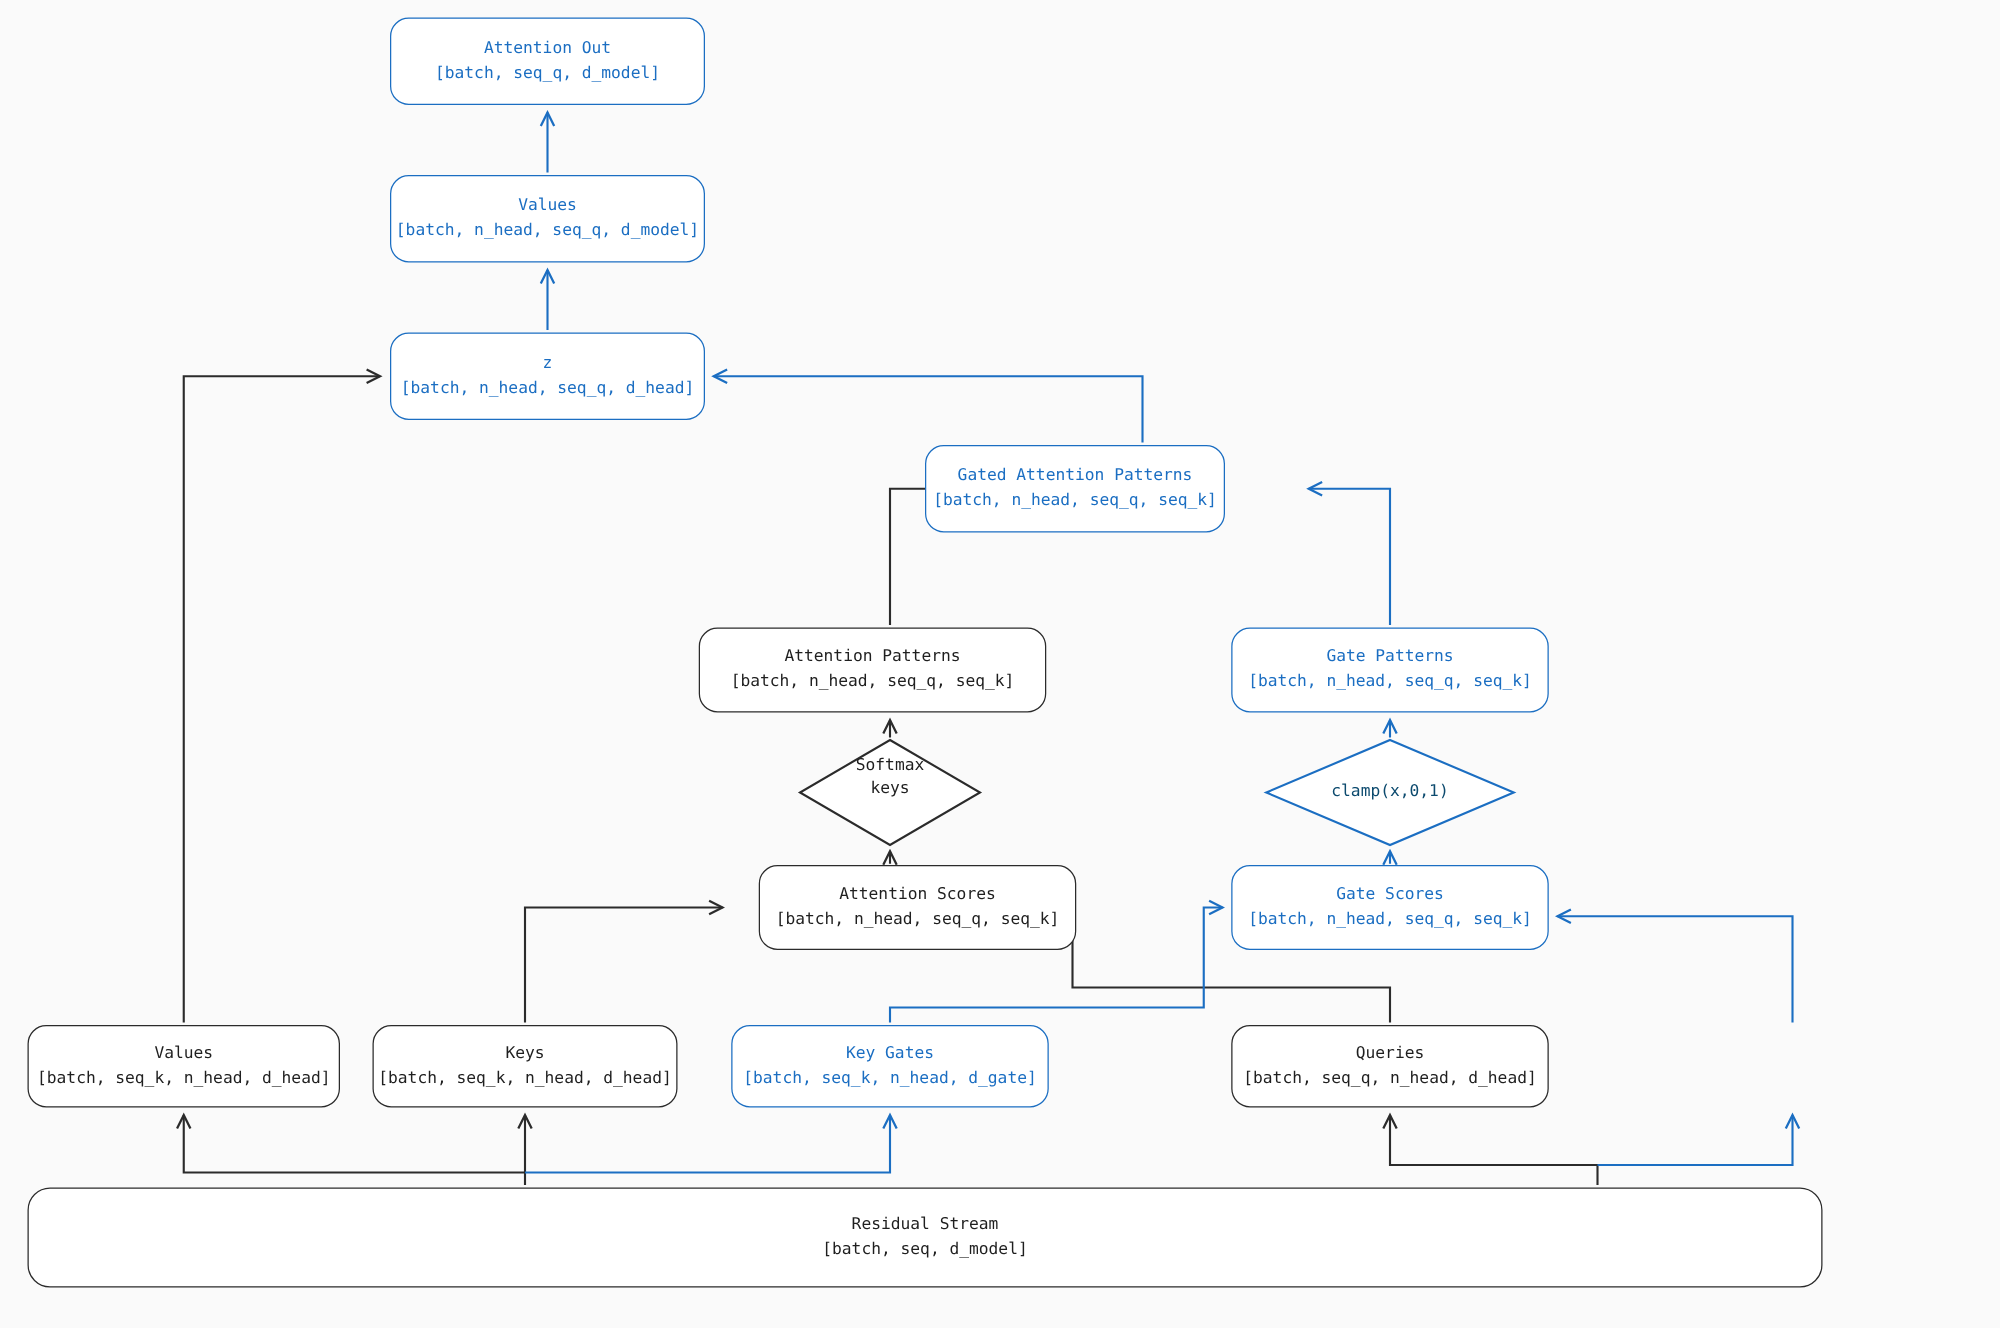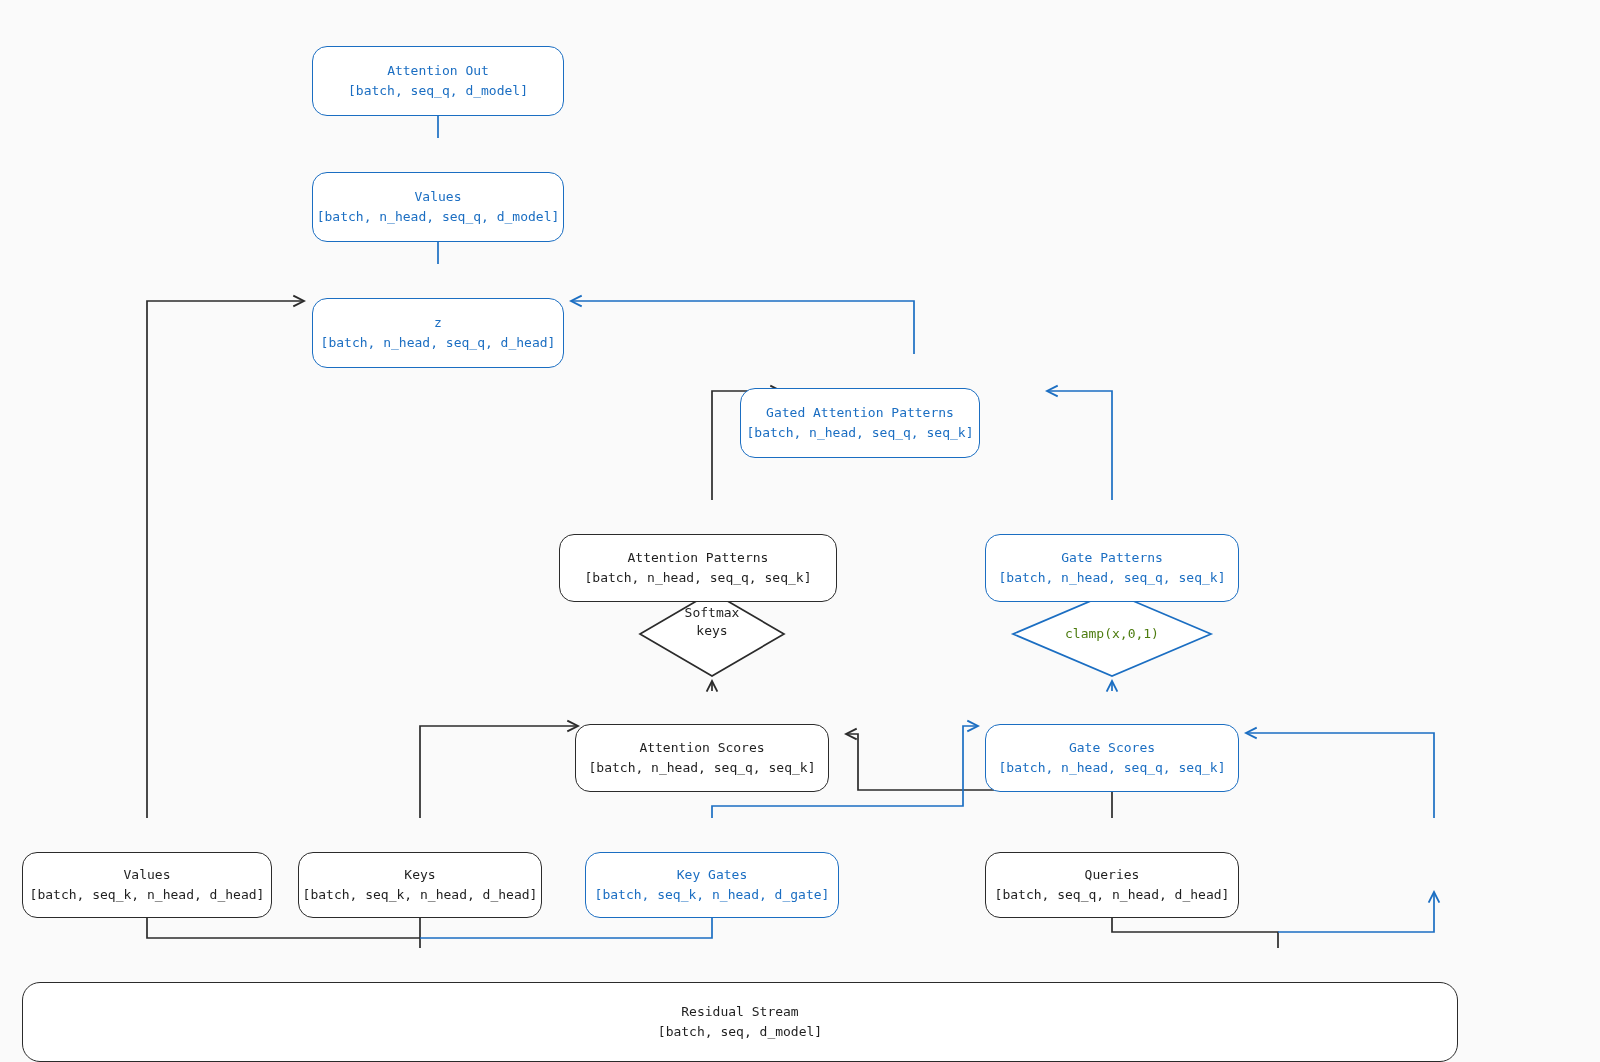--- a/index.html
+++ b/index.html
@@ -22,38 +22,37 @@
     flex-direction: column;
     align-items: center;
     justify-content: center;
     text-align: center;
     gap: 2px;
     color: #1f1f1f;
     font-size: 13px;
     line-height: 18px;
     white-space: nowrap;
     z-index: 2;
-    margin-top: 32px;
   }
   .node.blue { border-color: #1b6ec2; color: #1b6ec2; }
   .node .t, .node .s { display: block; }
   .diamond-label {
     position: absolute;
     display: flex;
     flex-direction: column;
     align-items: center;
     justify-content: center;
     text-align: center;
     font-size: 13px;
     line-height: 18px;
     color: #1f1f1f;
     white-space: nowrap;
     z-index: 3;
   }
-  .diamond-label.blue { color: #4d7c0f; text-align: center; }
+  .diamond-label.blue { color: #0c4a6e; text-align: center; }
 </style>
 </head>
 <body>
 
 <div id="canvas">
 
   <svg id="wires" viewBox="0 0 1600 1062" fill="none">
     <defs>
       <marker id="arrow-black" viewBox="0 0 14 14" markerWidth="15" markerHeight="15" markerUnits="userSpaceOnUse" refX="12" refY="7" orient="auto">
         <path d="M2,2 L12,7 L2,12" fill="none" stroke="#2b2b2b" stroke-width="1.7"></path>
@@ -124,21 +123,21 @@
 
   <div class="diamond-label" style="left:640px;top:580px;width:144px;height:84px">
     <span>Softmax</span>
     <span>keys</span>
   </div>
 
   <div class="diamond-label blue" style="left:1013px;top:592px;width:198px;height:84px">
     <span>clamp(x,0,1)</span>
   </div>
 
-  <div class="node" style="left:575px;top:692px;width:254px;height:68px">
+  <div class="node" style="left:607px;top:692px;width:254px;height:68px">
     <span class="t">Attention Scores</span>
     <span class="s">[batch, n_head, seq_q, seq_k]</span>
   </div>
 
   <div class="node blue" style="left:985px;top:692px;width:254px;height:68px">
     <span class="t">Gate Scores</span>
     <span class="s">[batch, n_head, seq_q, seq_k]</span>
   </div>
 
   <div class="node" style="left:22px;top:820px;width:250px;height:66px">

